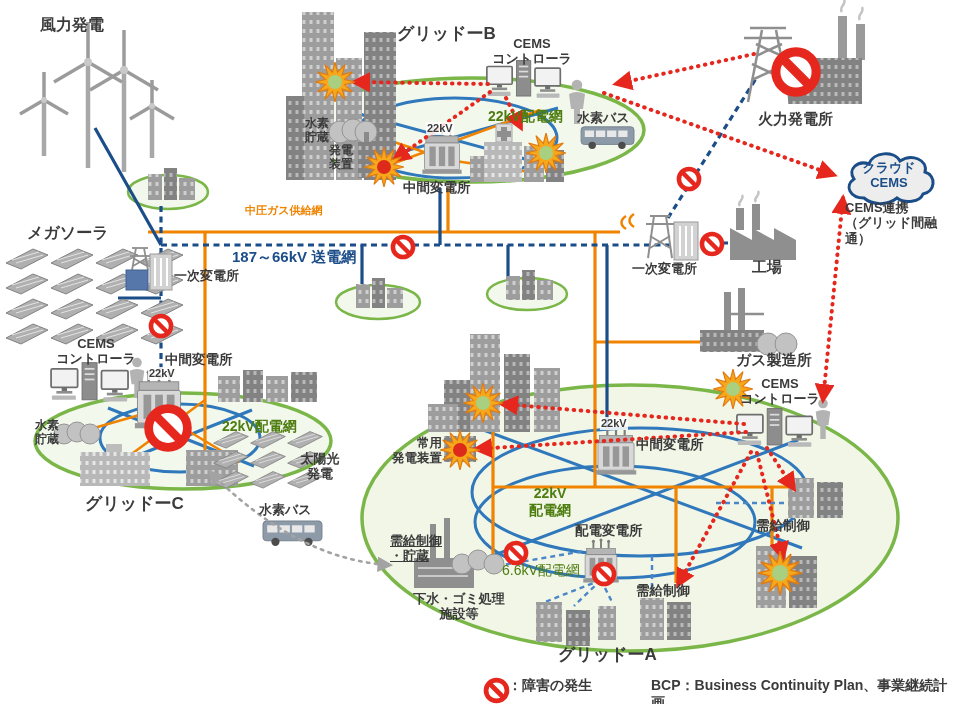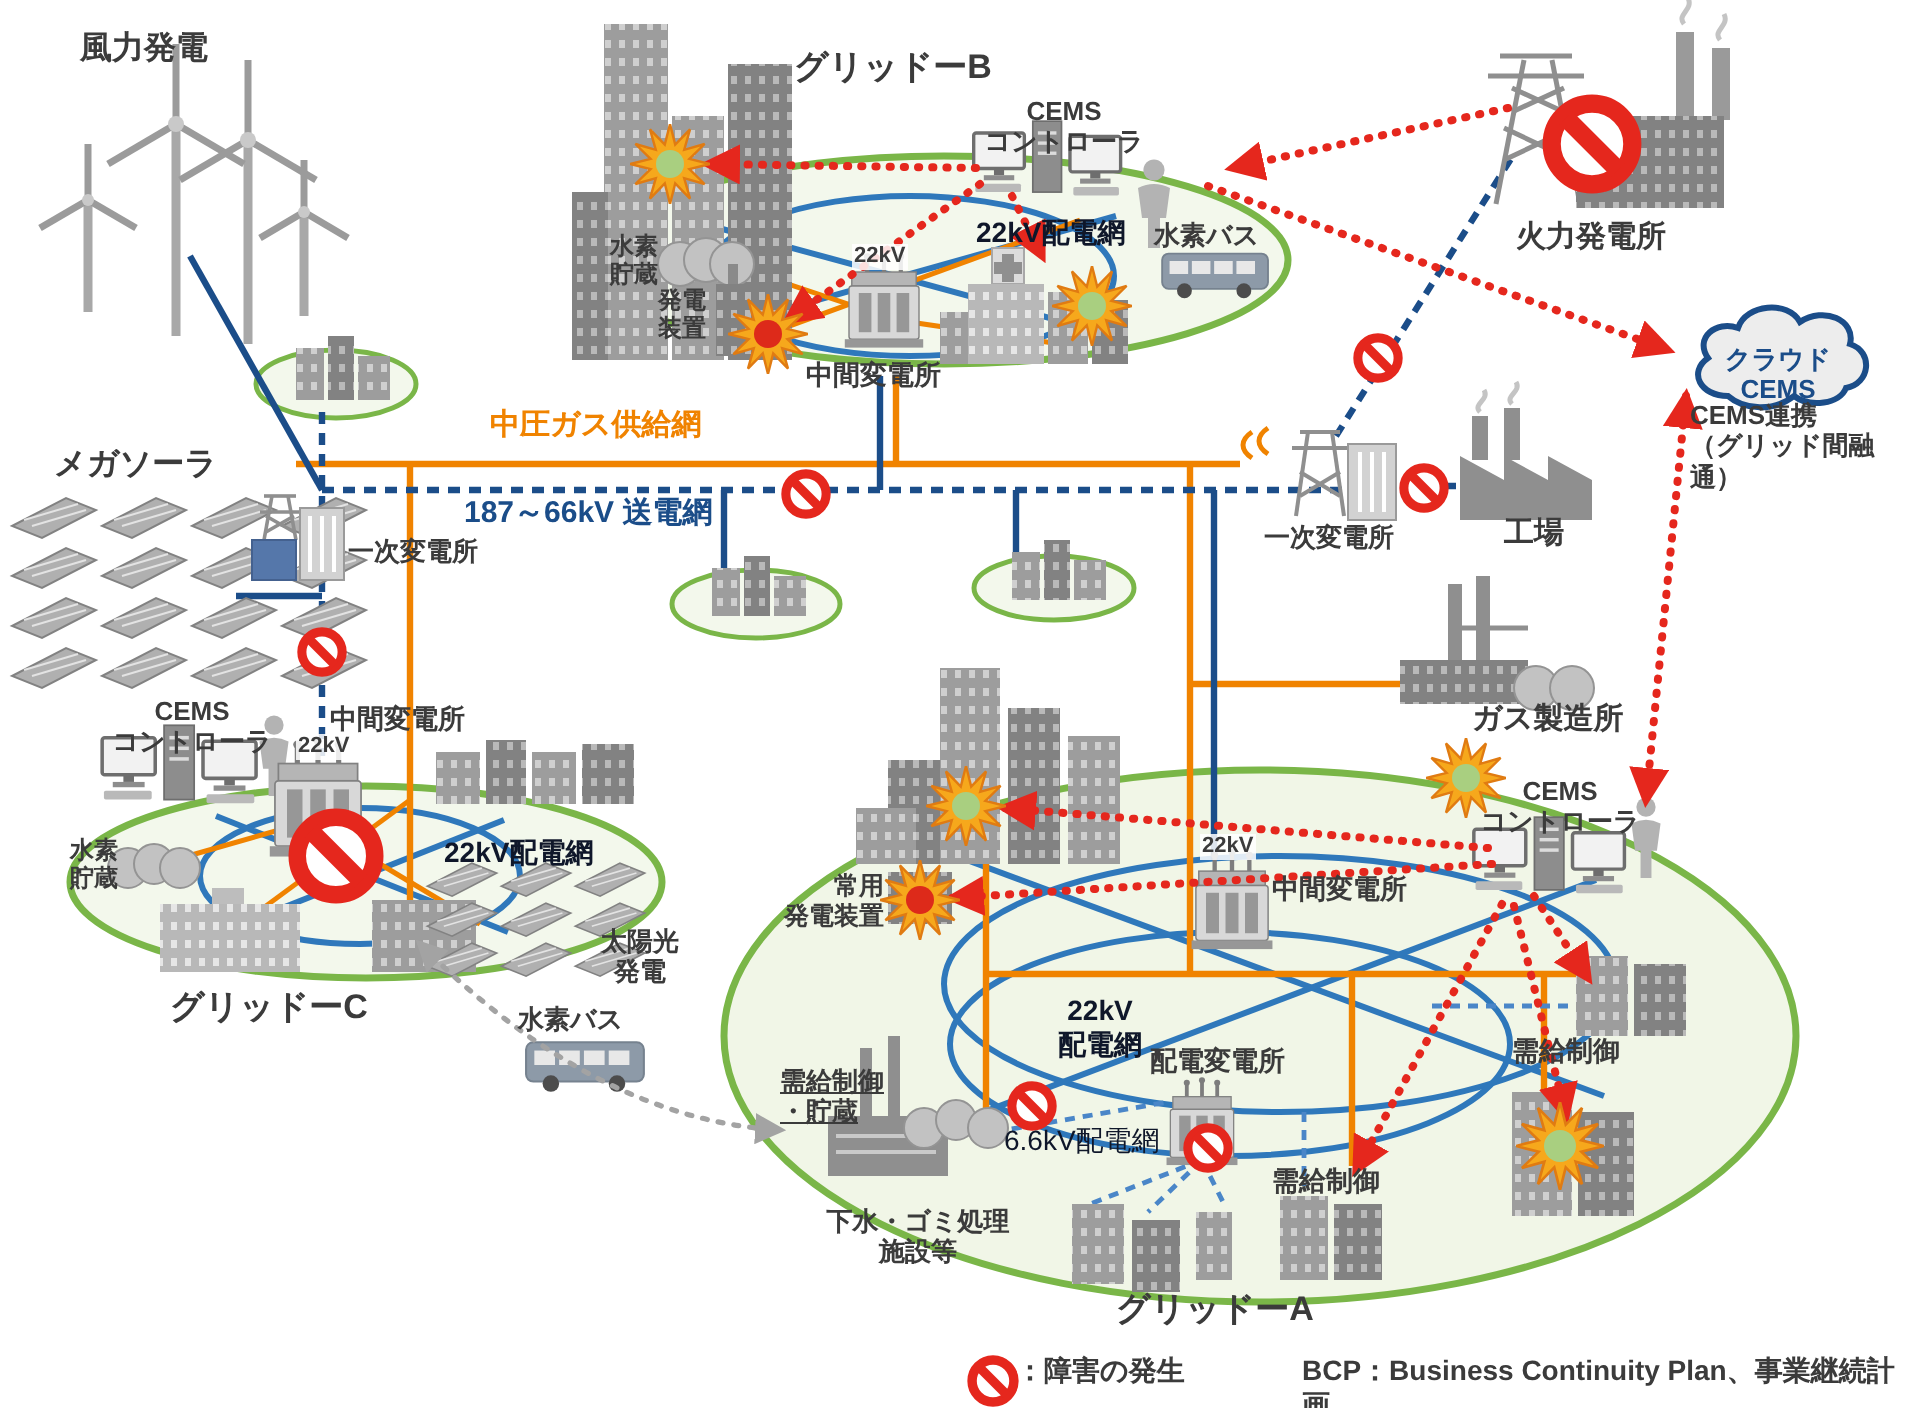--- a/index.html
+++ b/index.html
@@ -1,23 +1,23 @@
 <!DOCTYPE html>
 <html><head>
 <meta charset="utf-8">
 <style>
   html,body{margin:0;padding:0;background:#fff;}
   #stage{position:relative;width:960px;height:704px;background:#fff;overflow:hidden;
          font-family:"Liberation Sans","DejaVu Sans",sans-serif;}
   #net{position:absolute;left:0;top:0;}
   .lbl{position:absolute;font-size:13px;font-weight:600;color:#3b3b3b;line-height:1.18;
        white-space:pre-line;z-index:30;}
-  .c{text-align:center;margin-top:12px;}
+  .c{text-align:center;}
   .r{text-align:right;}
-  .blue{color:#0f172a;}
+  .blue{color:#4d7c0f;}
   .navy{color:#1b4d89;}
   .orange{color:#f08300;}
   .tag{background:rgba(255,255,255,.85);padding:0 1px;}
   .note{position:absolute;left:38px;top:542px;width:178px;background:#1467ad;color:#fff;
         font-size:13px;font-weight:bold;line-height:1.52;padding:7px 9px;white-space:pre-line;z-index:30;}
   .u{text-decoration:underline;}
 </style>
 </head>
 <body>
 
@@ -455,21 +455,21 @@
 <div class="lbl blue" style="left:488px;top:108px;font-size:14px;font-weight:bold;">22kV配電網</div>
 <div class="lbl" style="left:577px;top:110px;">水素バス</div>
 <div class="lbl" style="left:403px;top:180px;font-size:13.5px;">中間変電所</div>
 <div class="lbl" style="left:758px;top:110px;font-size:15px;">火力発電所</div>
 <div class="lbl c navy" style="left:853px;top:160px;width:72px;font-weight:bold;">クラウド
 CEMS</div>
 <div class="lbl" style="left:845px;top:200px;">CEMS連携
 （グリッド間融通）</div>
 <div class="lbl" style="left:632px;top:261px;">一次変電所</div>
 <div class="lbl" style="left:752px;top:258px;font-size:15px;">工場</div>
-<div class="lbl orange" style="left:245px;top:204px;font-size:15px;font-weight:bold;">中圧ガス供給網</div>
+<div class="lbl orange" style="left:245px;top:204px;font-size:11px;font-weight:bold;">中圧ガス供給網</div>
 <div class="lbl navy" style="left:232px;top:248px;font-size:15px;font-weight:bold;">187～66kV 送電網</div>
 <div class="lbl" style="left:174px;top:268px;">一次変電所</div>
 <div class="lbl" style="left:27px;top:224px;font-size:16px;">メガソーラ</div>
 <div class="lbl c" style="left:48px;top:336px;width:96px;">CEMS
 コントローラ</div>
 <div class="lbl" style="left:165px;top:352px;font-size:13.5px;">中間変電所</div>
 <div class="lbl tag" style="left:148px;top:367px;font-size:11px;font-weight:bold;">22kV</div>
 <div class="lbl" style="left:35px;top:418px;font-size:12px;">水素
 貯蔵</div>
 <div class="lbl blue" style="left:222px;top:418px;font-size:14px;font-weight:bold;">22kV配電網</div>

